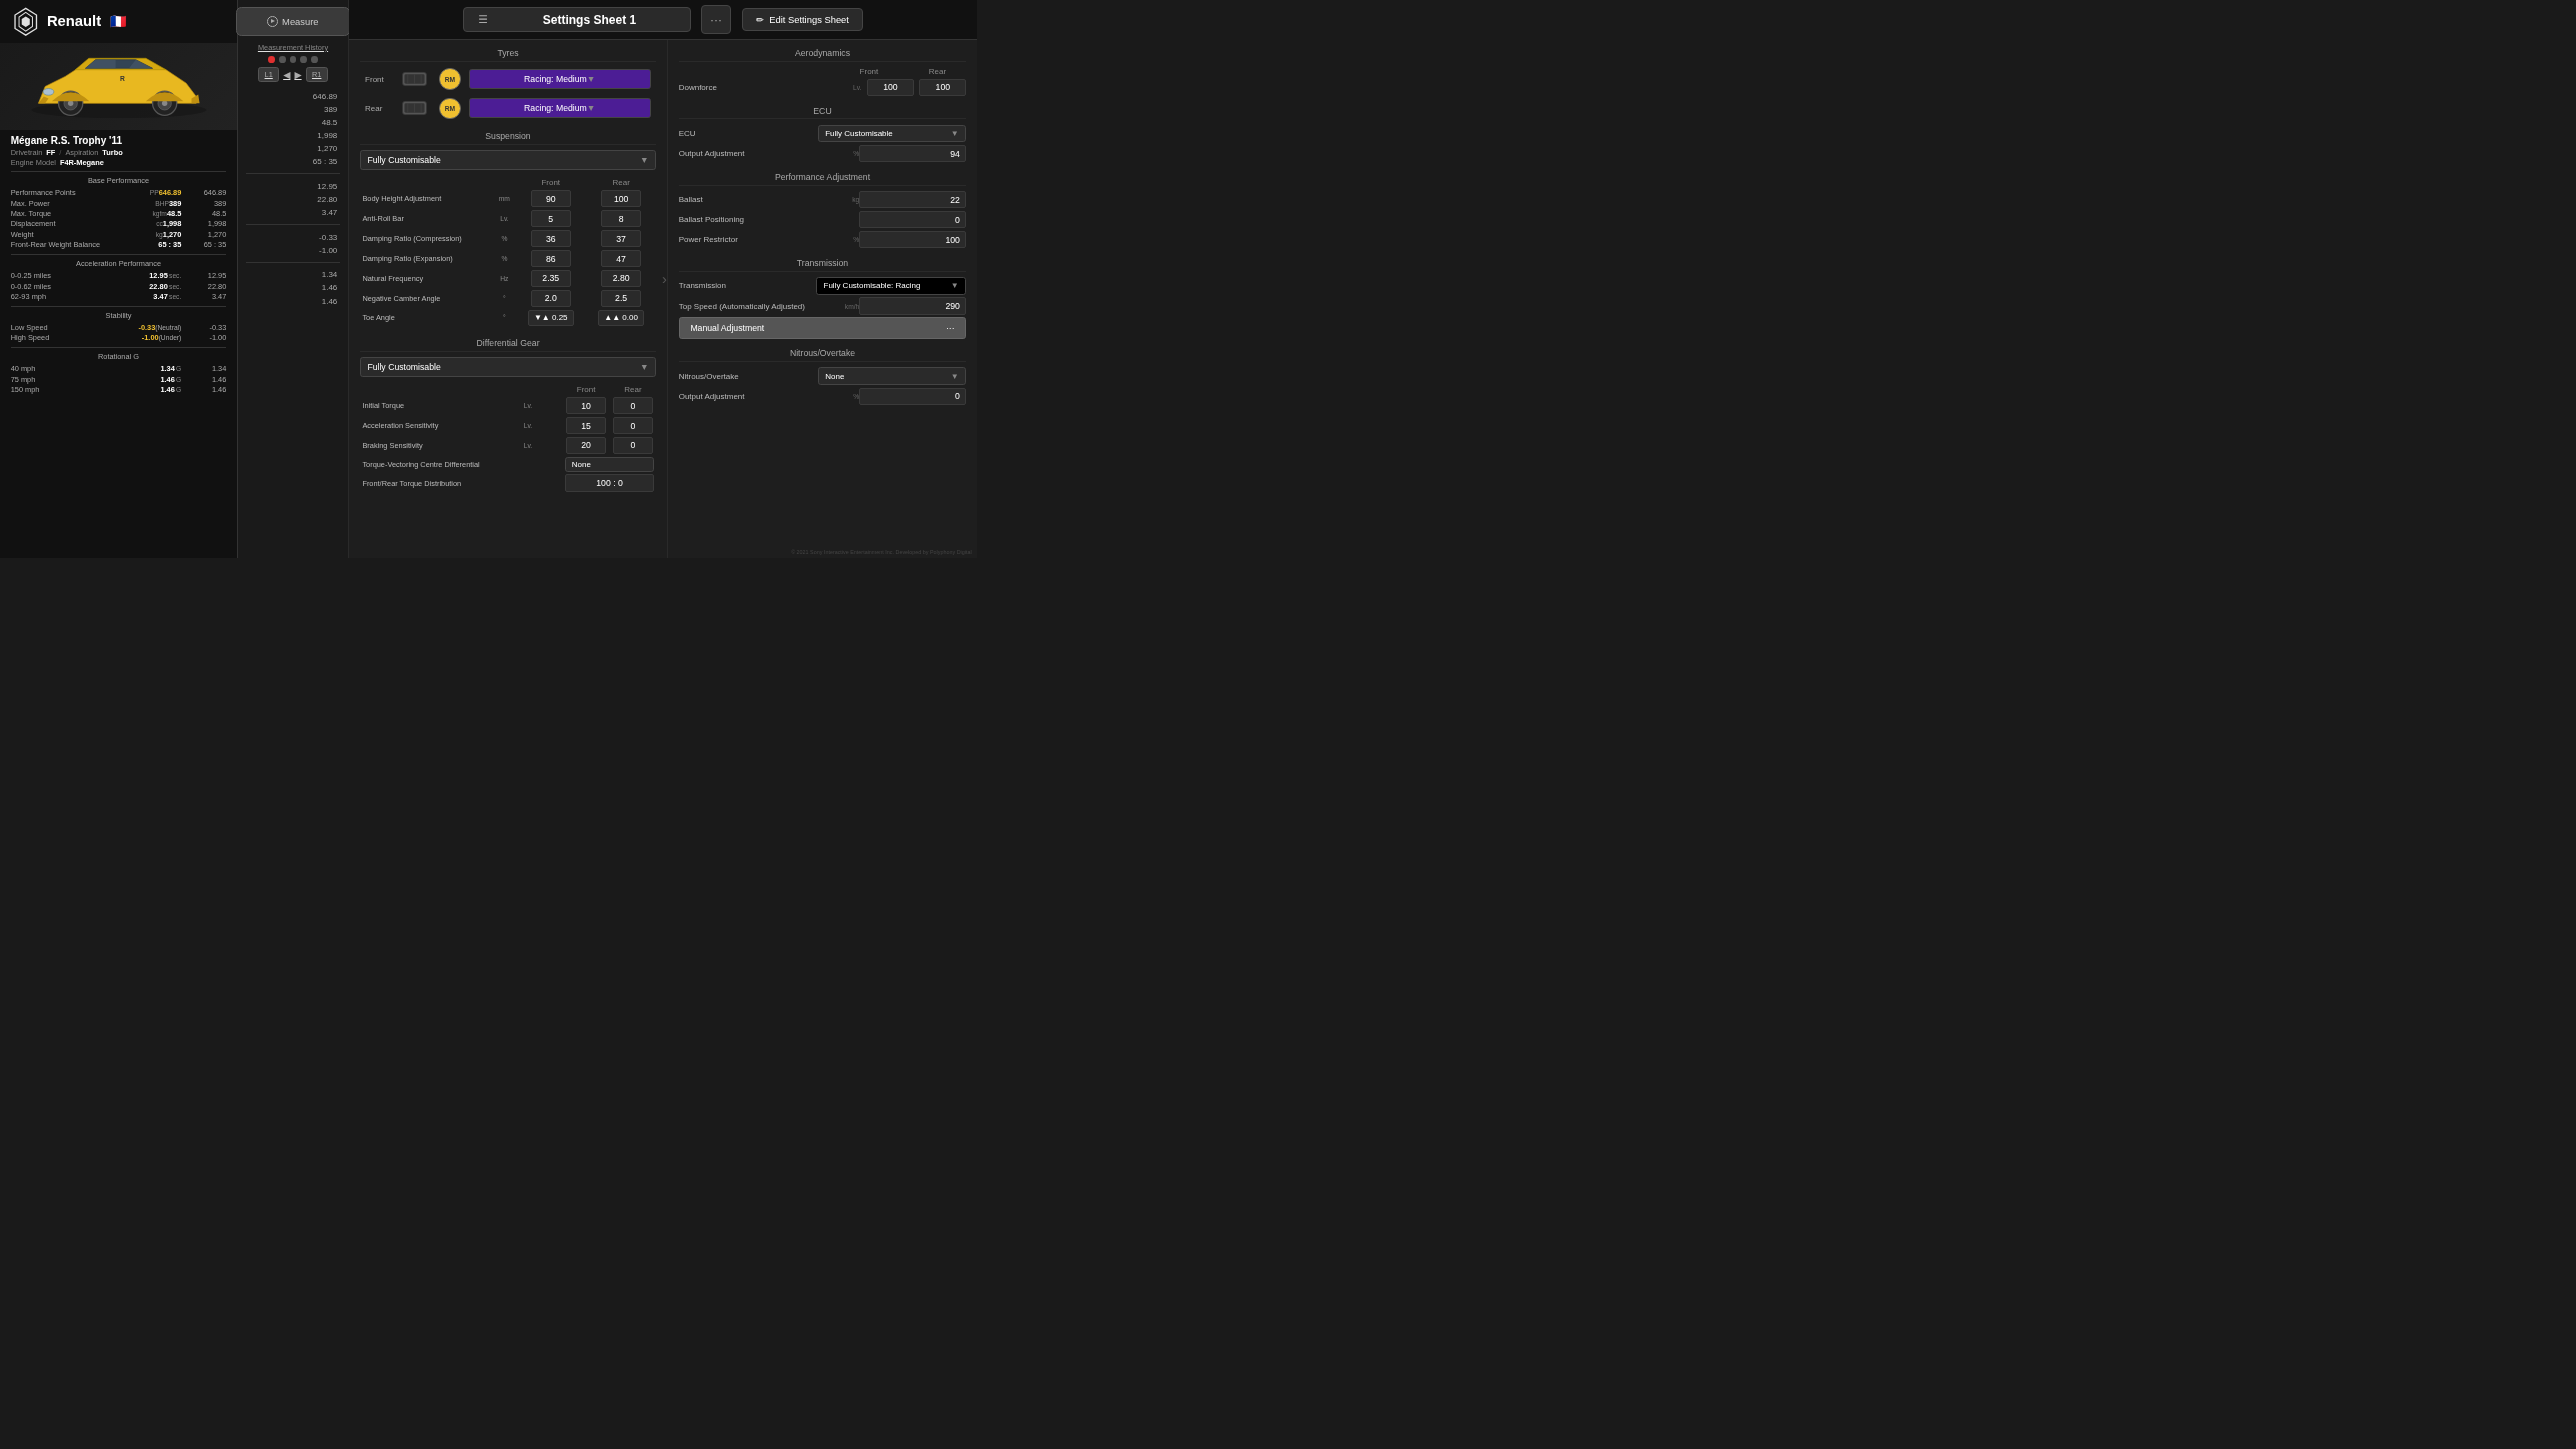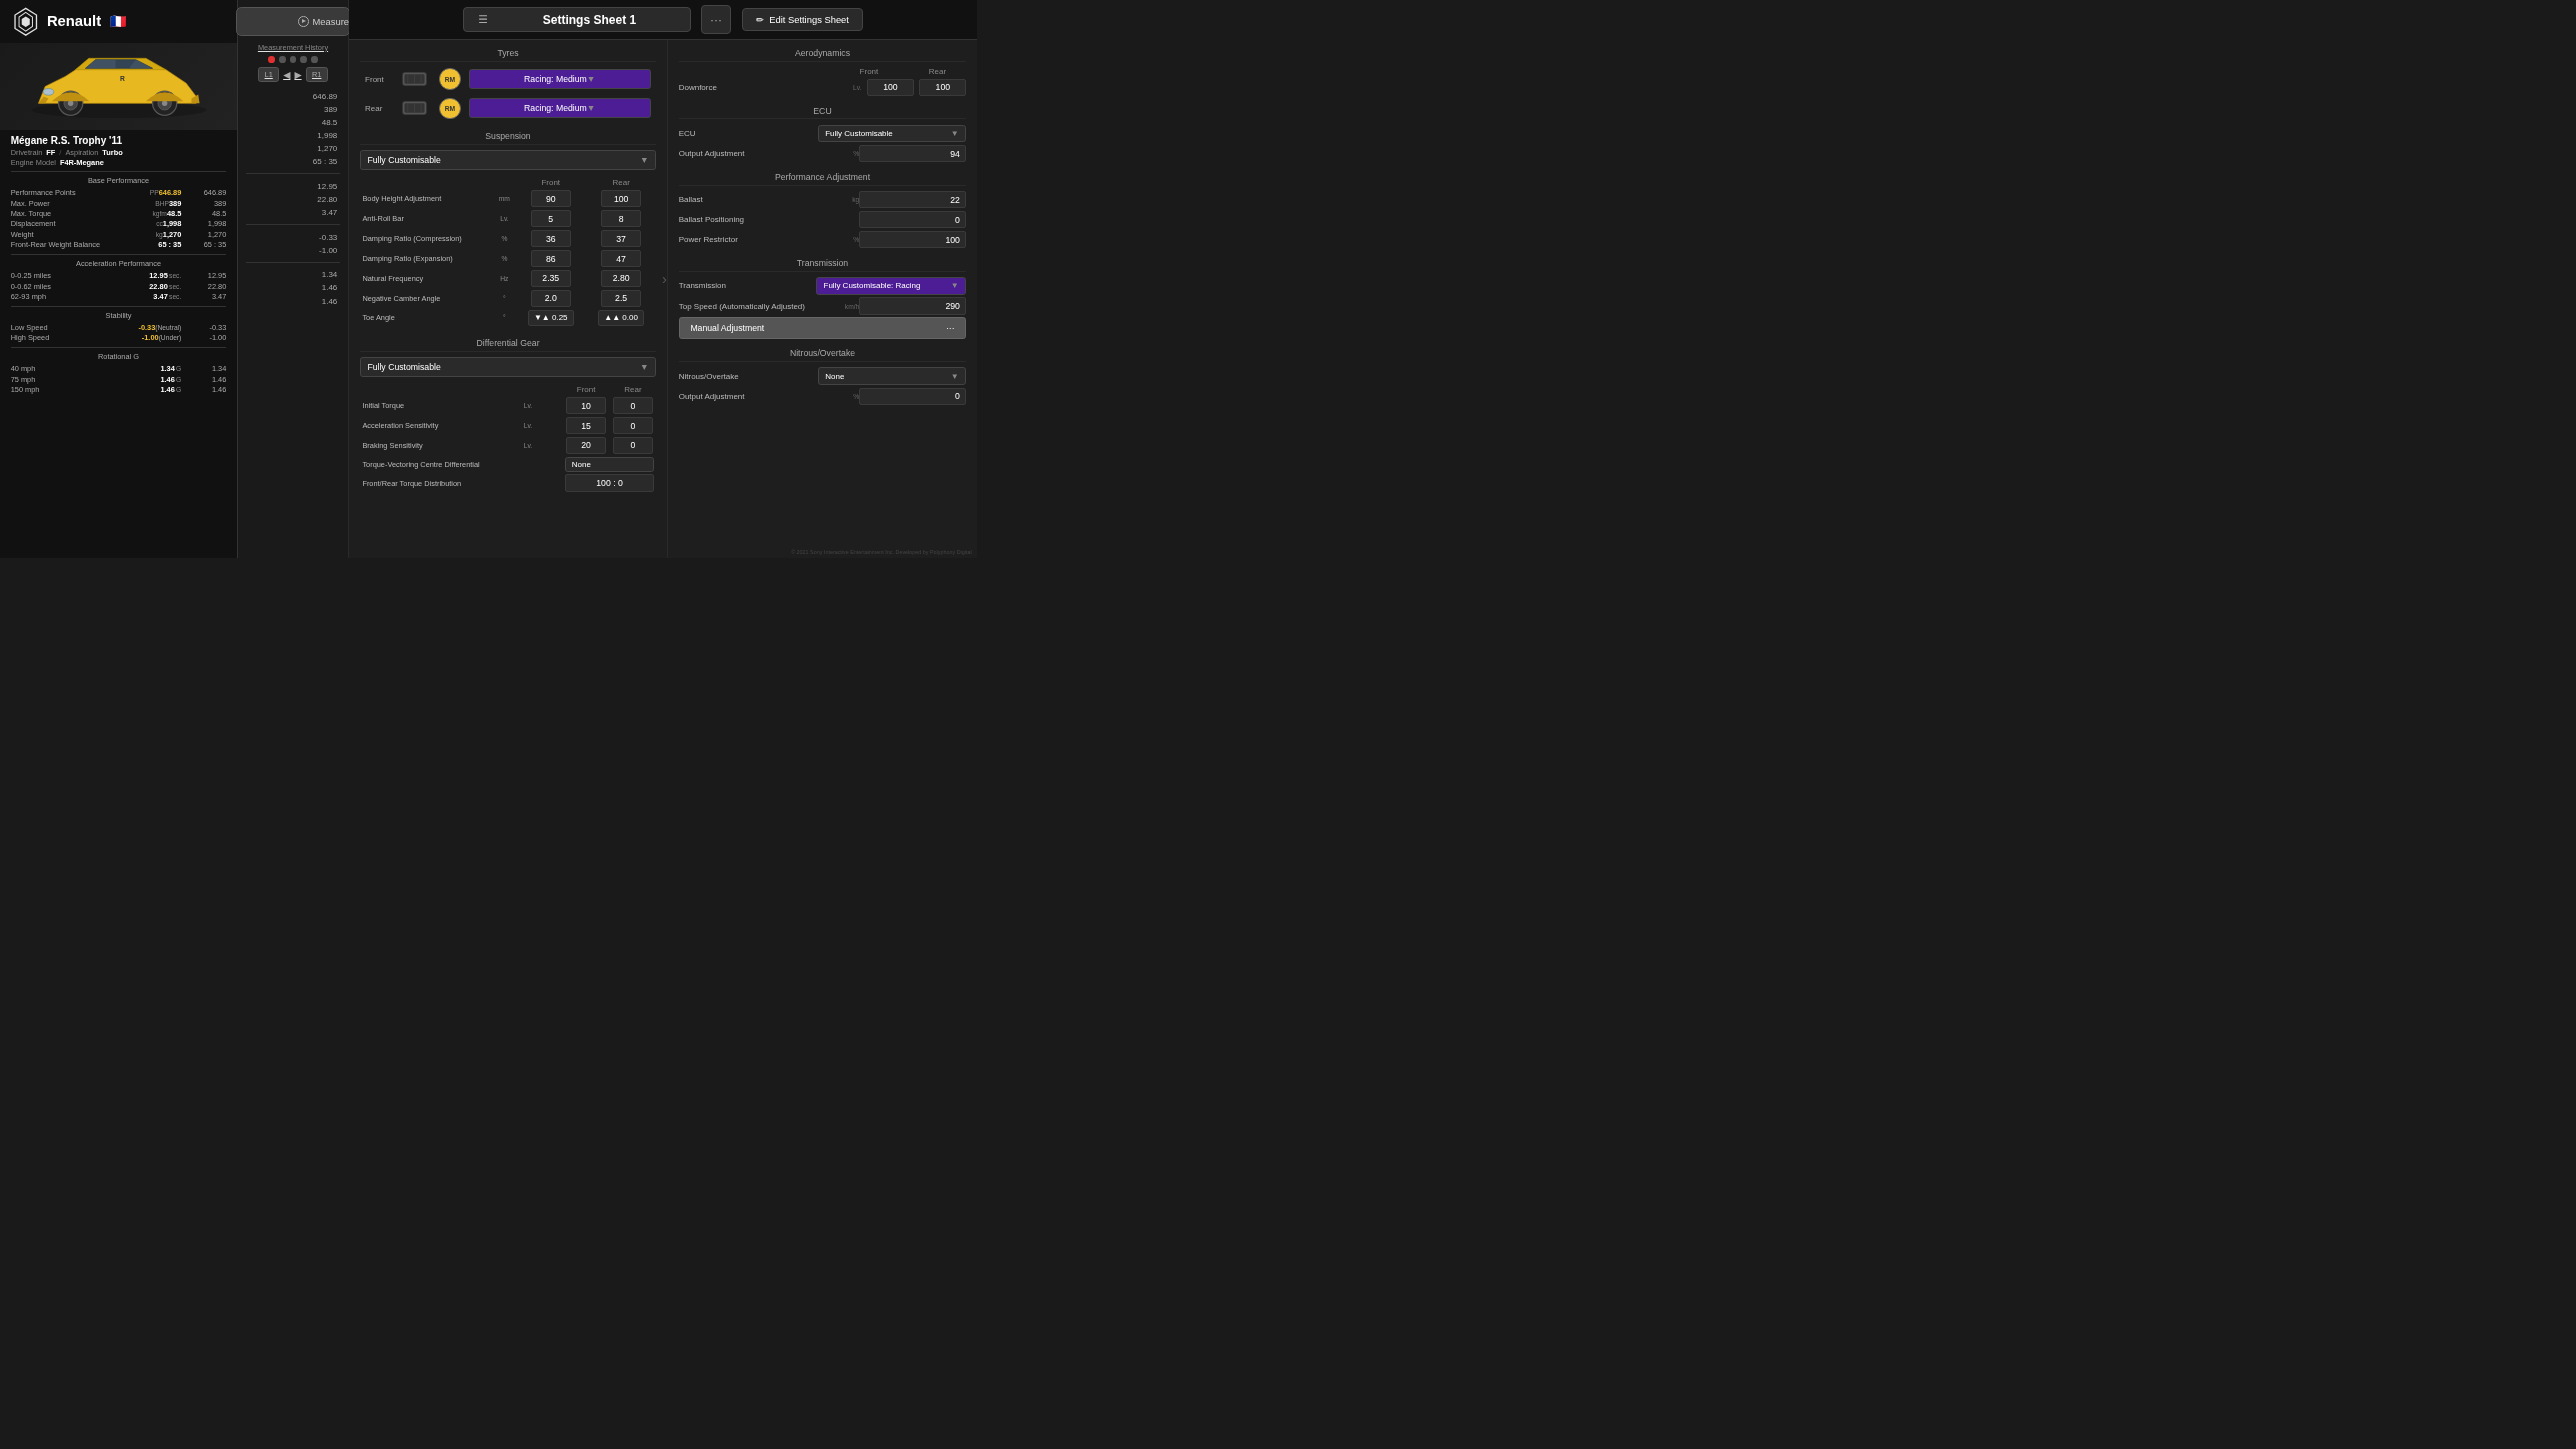--- a/index.html
+++ b/index.html
@@ -129,21 +129,21 @@
     }
 
     .measure-btn {
       width: 114px;
       height: 29.5px;
       background: #3a3a3a;
       border: 0.7px solid #555;
       border-radius: 5.4px;
       display: flex;
       align-items: center;
-      justify-content: flex-end;
+      justify-content: center;
       gap: 4px;
       cursor: pointer;
       color: #ccc;
       font-size: 9.4px;
     }
 
     .measure-history {
       width: 94px;
       text-decoration: underline;
     }
@@ -541,21 +541,21 @@
       color: #fff;
       font-size: 8px;
       display: flex;
       align-items: center;
       justify-content: space-between;
       flex: 1;
       margin-left: 5.4px;
     }
 
     .trans-dropdown {
-      background: #4c1d95;
+      background: #000000;
       border: 0.7px solid #444;
       border-radius: 2.7px;
       padding: 3.4px 6.7px;
       color: #fff;
       font-size: 8px;
       display: flex;
       align-items: center;
       justify-content: space-between;
       flex: 1;
       margin-left: 2px;

